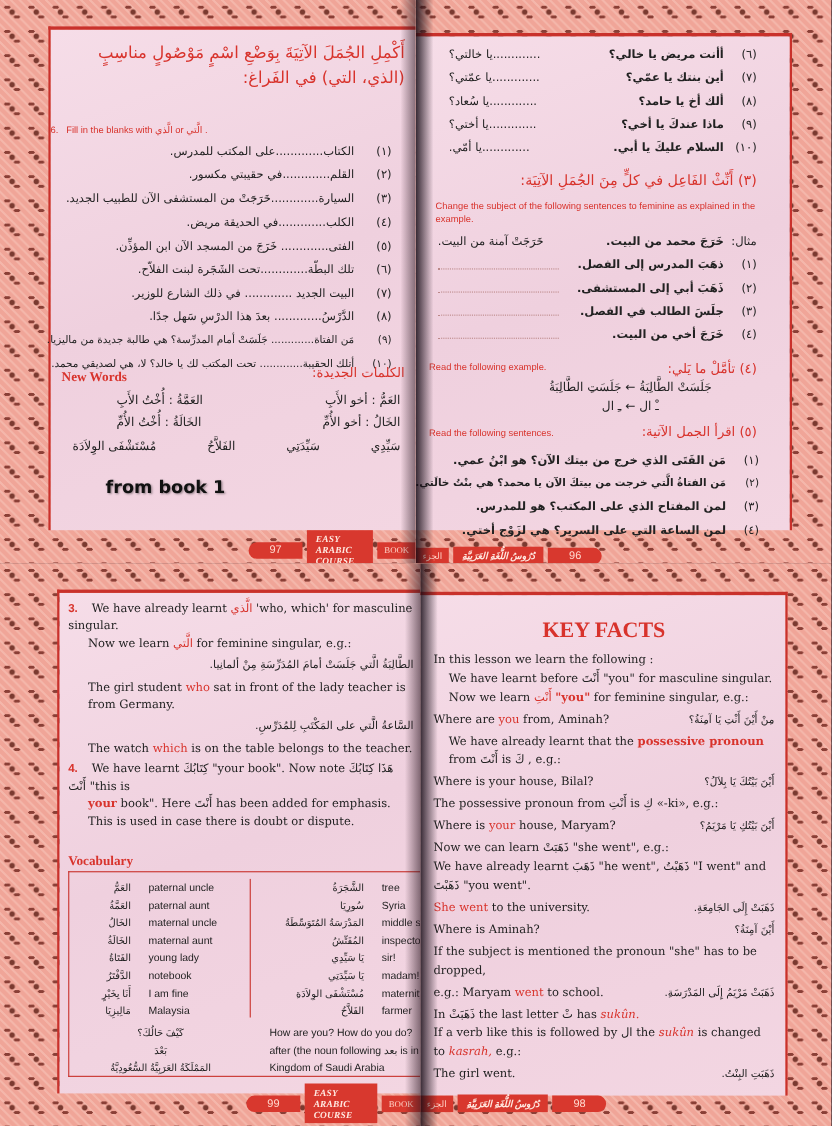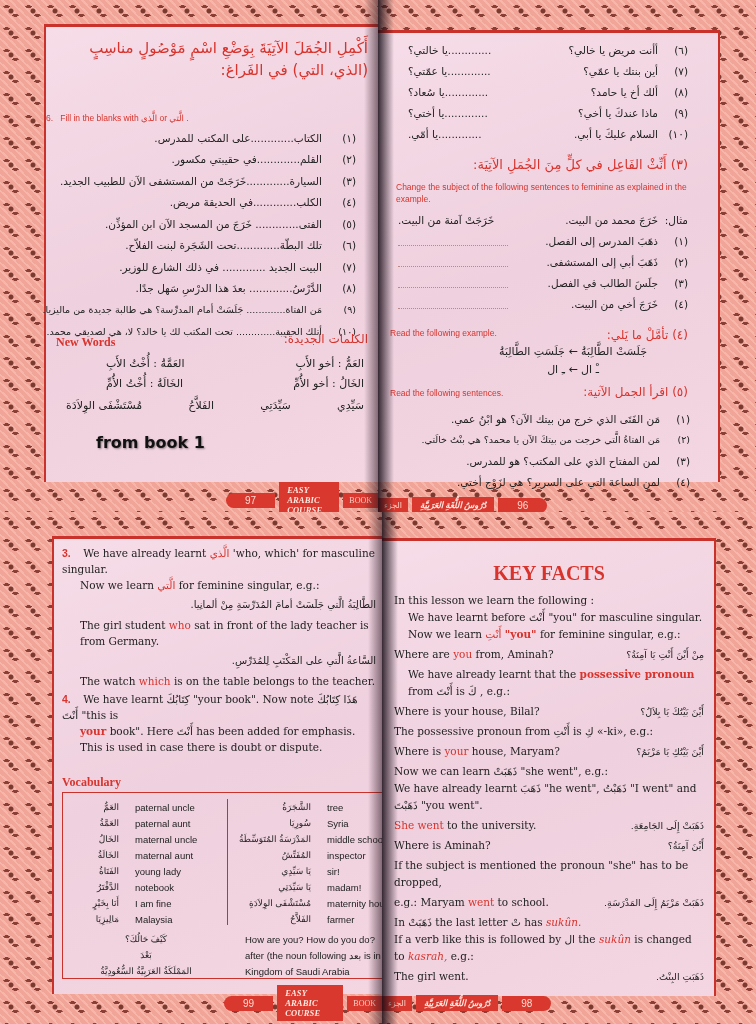--- a/index.html
+++ b/index.html
@@ -61,21 +61,21 @@
   .ex-num { width: 22px; flex: none; }
   .tl-newwords-en { position: absolute; left: 10px; top: 308px; font-family: "Liberation Serif", serif; font-weight: bold; font-size: 12px; color: #d8332c; }
   .tl-newwords-ar { position: absolute; right: 10px; top: 305px; font-size: 12px; color: #d8332c; }
   .nw-row { position: absolute; right: 14px; left: 60px; display: flex; direction: rtl; justify-content: space-between; font-size: 11px; }
   .watermark { position: absolute; left: 50px; top: 406px; font-family: "DejaVu Sans", sans-serif; font-weight: bold; font-size: 16px; color: #111; text-shadow: 1px 1px 2px rgba(0,0,0,0.4); }
 
   
   .tr-list { position: absolute; left: 30px; right: 30px; top: 6px; font-size: 10.5px; }
   .tr-row { display: flex; direction: rtl; height: 21px; align-items: center; white-space: nowrap; }
   .tr-row .num { width: 30px; flex: none; }
-  .tr-row .q { flex: 1; }
+  .tr-row .q { flex: 1; font-weight: bold; }
   .tr-row .a { width: 130px; text-align: left; direction: rtl; }
   .tr-sec-head { position: absolute; right: 30px; top: 124px; font-size: 13px; color: #d8332c; direction: rtl; }
   .tr-sec-instr { position: absolute; left: 18px; right: 14px; top: 148px; font-size: 8.5px; color: #d8332c; line-height: 12px; }
   .tr-ex { position: absolute; left: 20px; right: 30px; top: 176px; font-size: 10.5px; }
   .dots { display: inline-block; width: 110px; border-bottom: 1px dotted #b88; height: 12px; }
   .tr-sec4 { position: absolute; right: 30px; top: 295px; font-size: 12px; color: #d8332c; direction: rtl; }
   .tr-sec4-en { position: absolute; left: 12px; top: 295px; font-size: 8.5px; color: #d8332c; }
   .tr-arrows { position: absolute; left: 90px; right: 40px; font-size: 11px; direction: rtl; text-align: center; }
   .tr-sec5 { position: absolute; right: 30px; top: 352px; font-size: 12px; color: #d8332c; direction: rtl; }
   .tr-sec5-en { position: absolute; left: 12px; top: 355px; font-size: 8.5px; color: #d8332c; }
@@ -83,21 +83,21 @@
 
   
   .bl-body { position: absolute; left: 8px; right: 6px; top: 6px; font-size: 10.5px; line-height: 16px; font-family: "DejaVu Serif", serif; color: #222; }
   .bl-body .num { color: #d8332c; font-weight: bold; display: inline-block; width: 18px; font-family: "Liberation Sans", sans-serif; }
   .bl-indent { padding-left: 18px; }
   .bl-ar-line { direction: rtl; text-align: right; font-size: 10px; margin: 4px 0; font-family: "DejaVu Sans", sans-serif; }
   .vocab-title { position: absolute; left: 8px; top: 236px; font-family: "Liberation Serif", serif; font-weight: bold; color: #d8332c; font-size: 12px; }
   .vocab-box { position: absolute; left: 8px; right: 0; top: 253px; height: 187px; border: 1px solid #c9312b; border-right: none; }
   .vocab-col { position: absolute; top: 6px; }
   .vocab-col.c1 { left: 0; width: 165px; border-right: 1px solid #c9312b; height: 126px; }
-  .vocab-col.c2 { left: 152px; right: 0; }
+  .vocab-col.c2 { left: 172px; right: 0; }
   .vrow { display: flex; height: 16px; align-items: center; font-size: 9.5px; font-family: "Liberation Sans", sans-serif; white-space: nowrap; }
   .vrow .va { width: 60px; text-align: right; direction: rtl; font-size: 9px; padding-right: 4px; flex: none; }
   .c2 .vrow .va { width: 100px; }
   .vrow .ve { padding-left: 12px; }
   .vocab-extra { position: absolute; left: 0; right: 0; top: 138px; }
   .vocab-extra .vrow .va { width: 170px; text-align: center; }
 
   
   .br-body { position: absolute; left: 12px; right: 10px; top: 10px; font-size: 10.5px; line-height: 17px; font-family: "DejaVu Serif", serif; color: #222; }
   .kf-title { text-align: center; color: #d8332c; font-family: "Liberation Serif", serif; font-weight: bold; font-size: 20px; margin: 14px 0 10px; }

